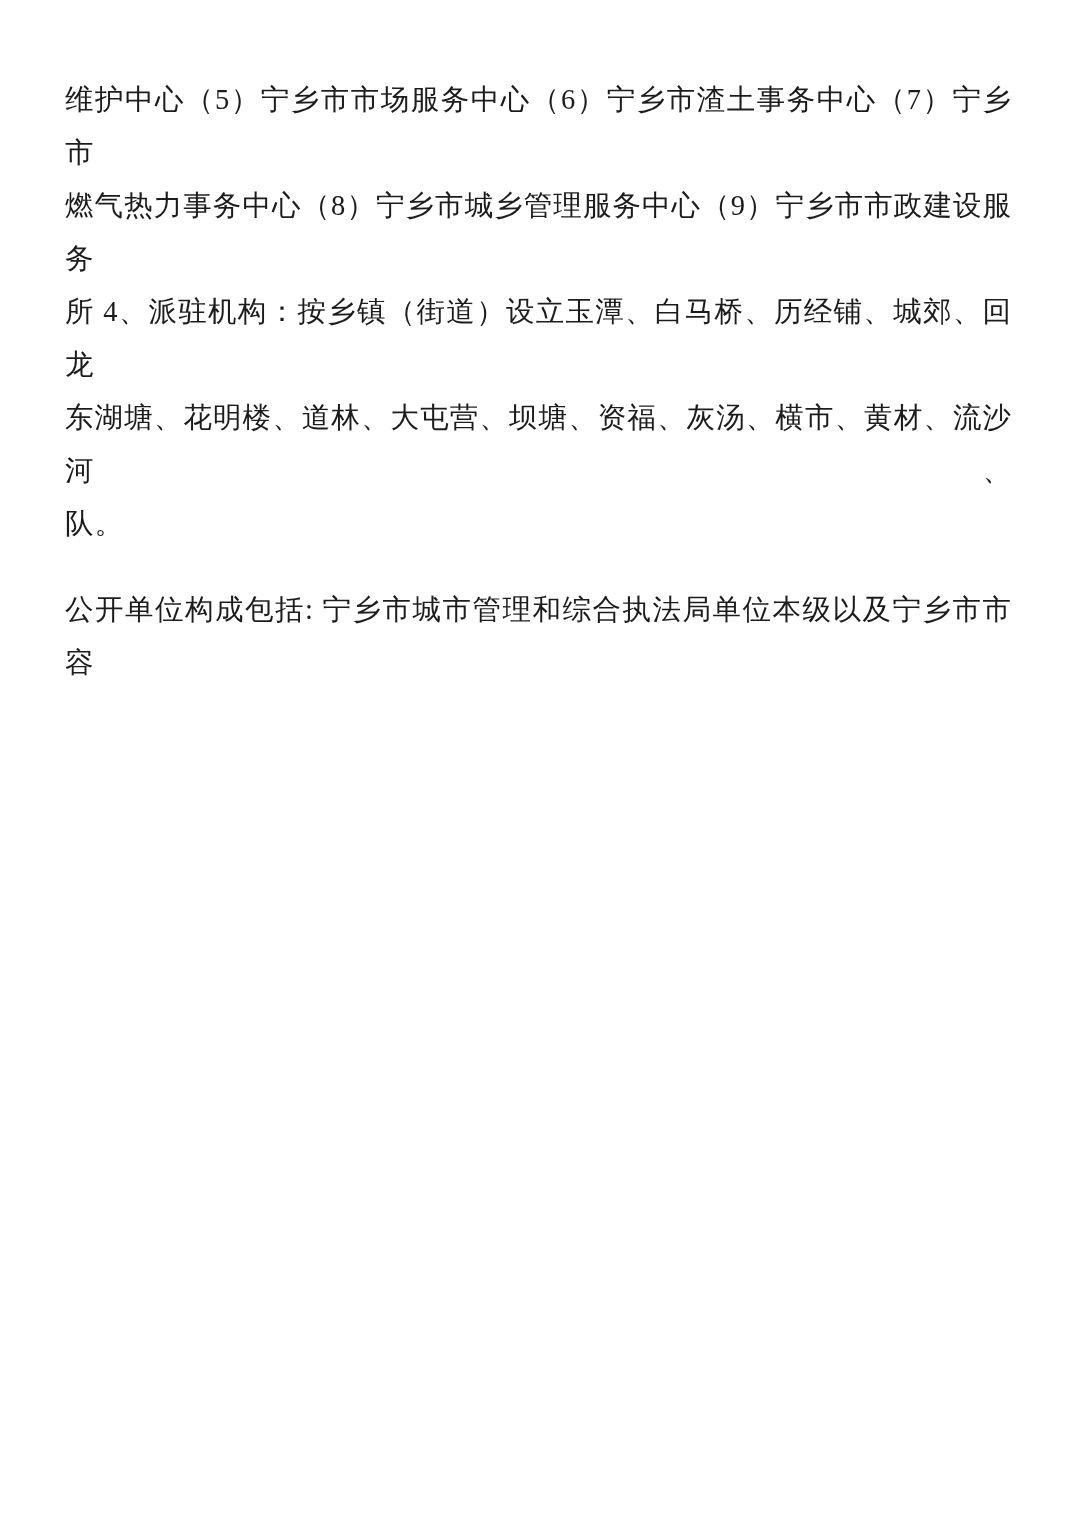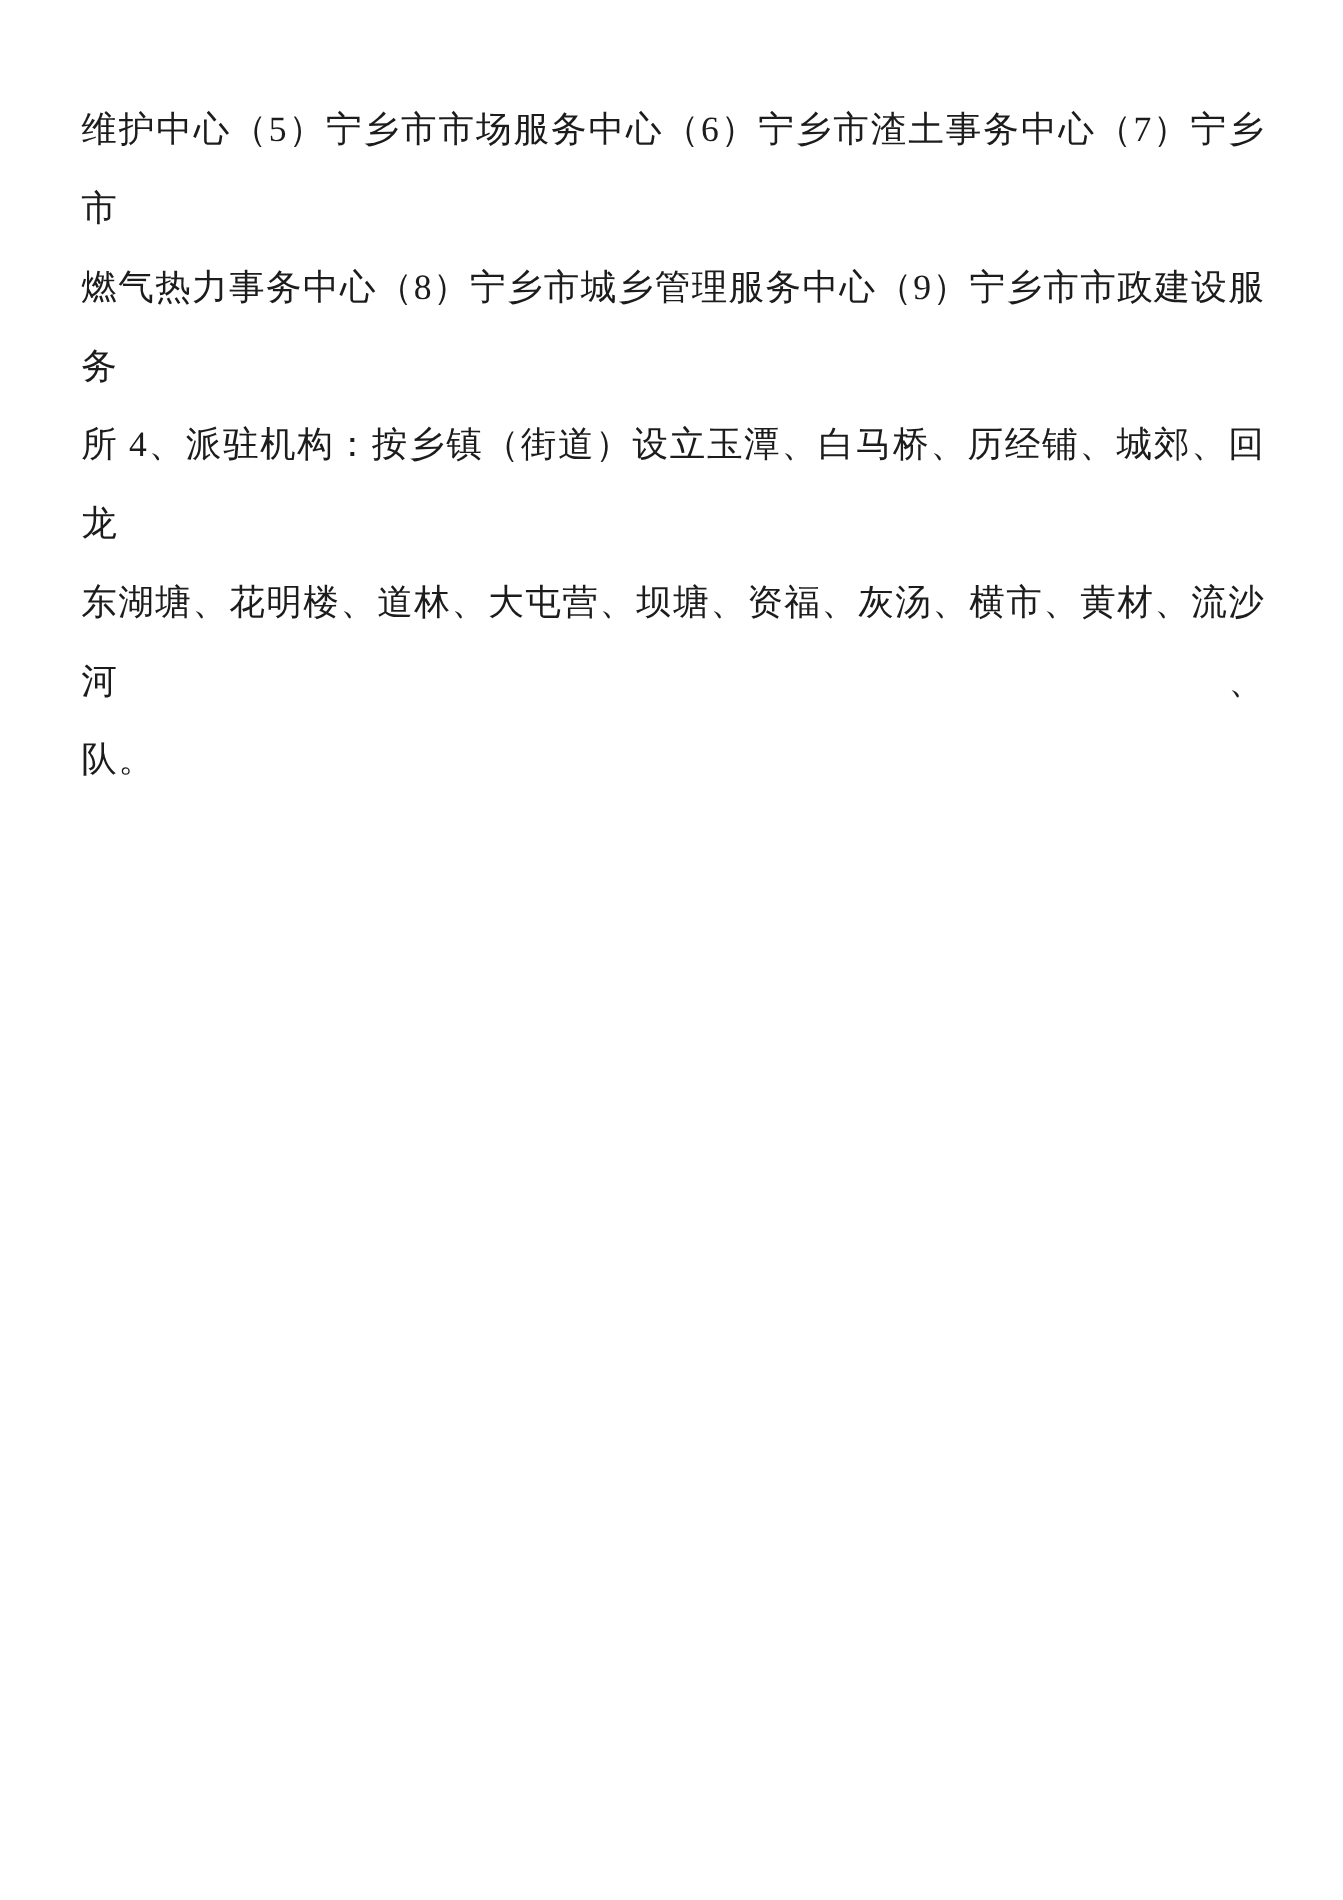--- a/index.html
+++ b/index.html
@@ -9,21 +9,21 @@
   }
   .page {
     position: relative;
     box-sizing: border-box;
     width: 1074px;
     height: 1520px;
     background: #ffffff;
     padding: 73px 62px 0 65px;
     font-family: "Liberation Serif", "DejaVu Serif", serif;
     font-size: 28.5px;
-    line-height: 63px;
+    line-height: 53px;
     color: #1c1c1c;
     letter-spacing: 1px;
     overflow: hidden;
   }
   .para {
     margin: 0;
   }
   .para + .para {
     margin-top: 33px;
   }
@@ -44,15 +44,16 @@
 
   <div class="para">
     <div class="line">维护中心（5）宁乡市市场服务中心（6）宁乡市渣土事务中心（7）宁乡市</div>
     <div class="line">燃气热力事务中心（8）宁乡市城乡管理服务中心（9）宁乡市市政建设服务</div>
     <div class="line">所 4、派驻机构：按乡镇（街道）设立玉潭、白马桥、历经铺、城郊、回龙</div>
     <div class="line">东湖塘、花明楼、道林、大屯营、坝塘、资福、灰汤、横市、黄材、流沙河、</div>
     <div class="line para-last">队。</div>
   </div>
 
   <div class="para">
+    <div class="line">公开单位构成包括: 宁乡市城市管理和综合执法局单位本级以及宁乡市市容</div>
   </div>
 
 </div>
 
 </body></html>

